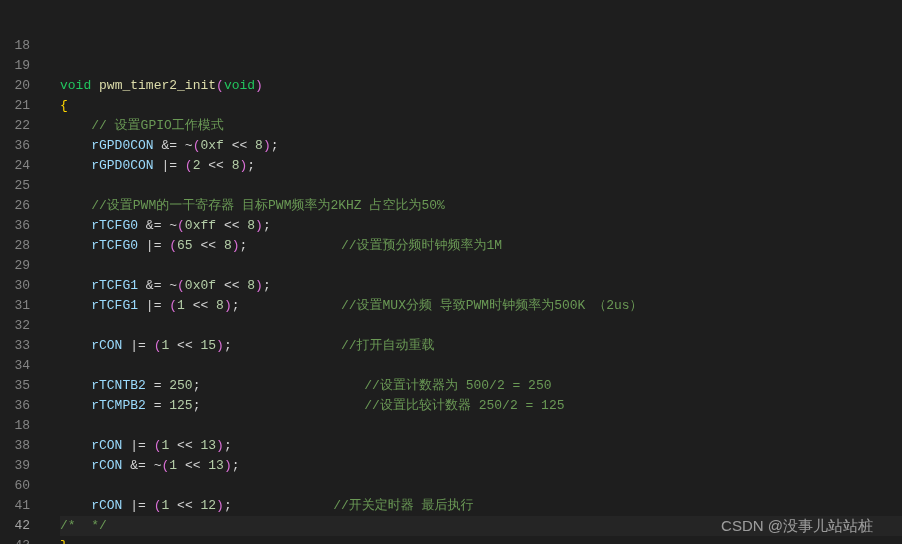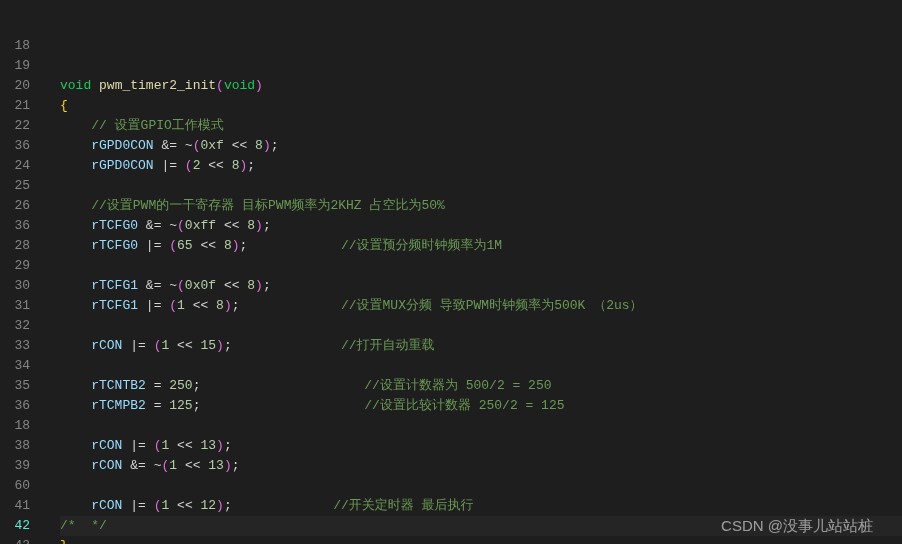--- a/index.html
+++ b/index.html
@@ -22,21 +22,21 @@
   .gutter {
     background: #1e1e1e;
     color: #858585;
     text-align: right;
     padding: 0 18px 0 10px;
     user-select: none;
     flex-shrink: 0;
     width: 48px;
   }
   .gutter .ln { height: 20px; }
-  .gutter .ln.active { color: #5eead4; }
+  .gutter .ln.active { color: #a3a3a3; }
   .code {
     flex: 1;
     padding-left: 12px;
     white-space: pre;
   }
   .line { height: 20px; }
   .line.active { background: rgba(255,255,255,0.03); }
   .kw   { color: #22c55e; }     
   .fn   { color: #dcdcaa; }     
   .brace{ color: #ffd700; }     

